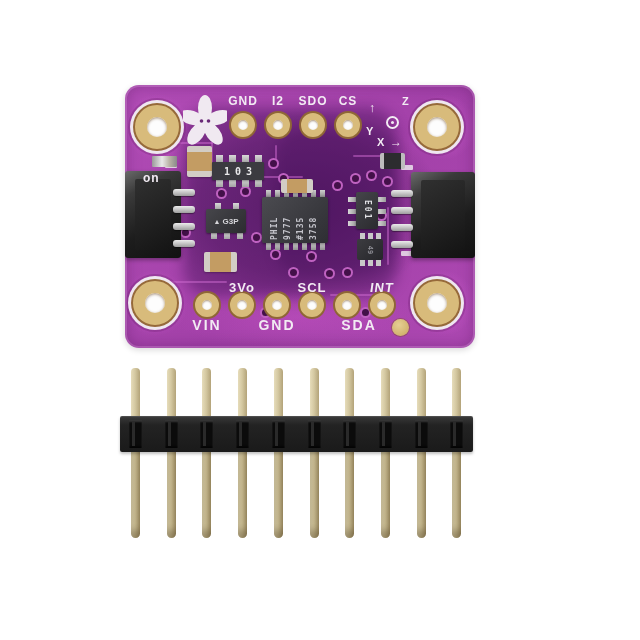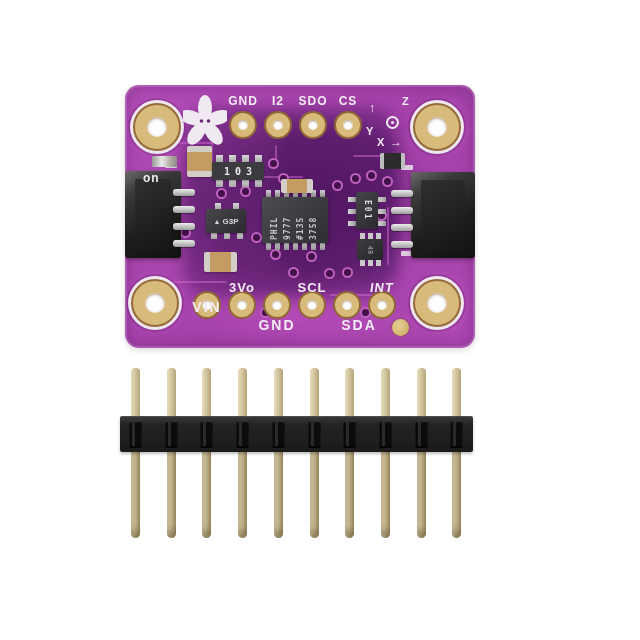--- a/index.html
+++ b/index.html
@@ -210,21 +210,21 @@
       <div class="silk lbl-top" style="left:203px;top:10px;width:40px">CS</div>
       <div class="hole-sm" style="left:70px;top:208px"></div>
       <div class="hole-sm" style="left:105px;top:208px"></div>
       <div class="hole-sm" style="left:140px;top:208px"></div>
       <div class="hole-sm" style="left:175px;top:208px"></div>
       <div class="hole-sm" style="left:210px;top:208px"></div>
       <div class="hole-sm" style="left:245px;top:208px"></div>
       <div class="silk lbl-bu" style="left:95px;top:196px;width:44px">3Vo</div>
       <div class="silk lbl-bu" style="left:165px;top:196px;width:44px">SCL</div>
       <div class="silk lbl-bu ital" style="left:235px;top:196px;width:44px">INT</div>
-      <div class="silk lbl-bl" style="left:58px;top:215px;width:48px">VIN</div>
+      <div class="silk lbl-bl" style="left:58px;top:233px;width:48px">VIN</div>
       <div class="silk lbl-bl" style="left:128px;top:233px;width:48px">GND</div>
       <div class="silk lbl-bl" style="left:210px;top:233px;width:48px">SDA</div>
       <div class="stub" style="left:91px;top:70px"></div>
       <div class="stub" style="left:91px;top:94px"></div>
       <div class="stub" style="left:104px;top:70px"></div>
       <div class="stub" style="left:104px;top:94px"></div>
       <div class="stub" style="left:117px;top:70px"></div>
       <div class="stub" style="left:117px;top:94px"></div>
       <div class="stub" style="left:130px;top:70px"></div>
       <div class="stub" style="left:130px;top:94px"></div>

